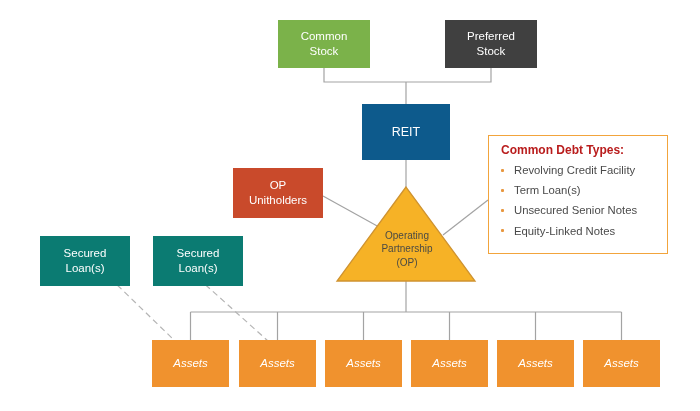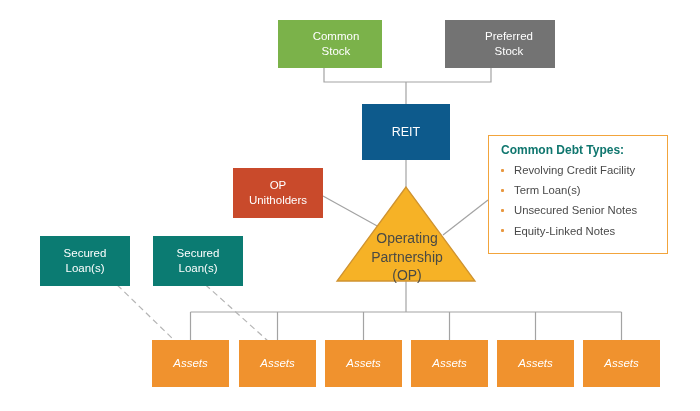--- a/index.html
+++ b/index.html
@@ -26,51 +26,51 @@
     z-index: 2;
     display: flex;
     align-items: center;
     justify-content: center;
     text-align: center;
     color: #ffffff;
     font-size: 11.5px;
     line-height: 1.32;
     white-space: pre-line;
   }
-  .node-common    { background: #7bb24a; padding-left: 12px; }
-  .node-preferred { background: #737373; padding-left: 18px; }
+  .node-common    { background: #7bb24a; }
+  .node-preferred { background: #404040; }
   .node-reit      { background: #0d5a8c; font-size: 12.5px; }
   .node-op        { background: #c94a2b; }
   .node-secured   { background: #0b7b72; margin-top: 8px; }
   .node-asset     { background: #f0922e; font-style: italic; }
   .triangle-label {
     position: absolute;
     z-index: 3;
     left: 345px; top: 229px;
     width: 124px;
     text-align: center;
     color: #4a4a44;
-    font-size: 14px;
+    font-size: 10px;
     line-height: 1.33;
     white-space: pre-line;
   }
   .debt-panel {
     position: absolute;
     z-index: 2;
     left: 488px; top: 135px;
     width: 180px; height: 119px;
     box-sizing: border-box;
     border: 1.5px solid #f2a43c;
     background: #ffffff;
     padding: 7px 10px 6px 12px;
   }
   .debt-title {
     font-size: 12px;
     font-weight: bold;
-    color: #0f766e;
+    color: #b91c1c;
     margin-bottom: 7px;
   }
   .debt-item {
     display: flex;
     align-items: center;
     font-size: 11.3px;
     color: #4a4a4a;
     margin-bottom: 8.2px;
   }
   .debt-bullet {

